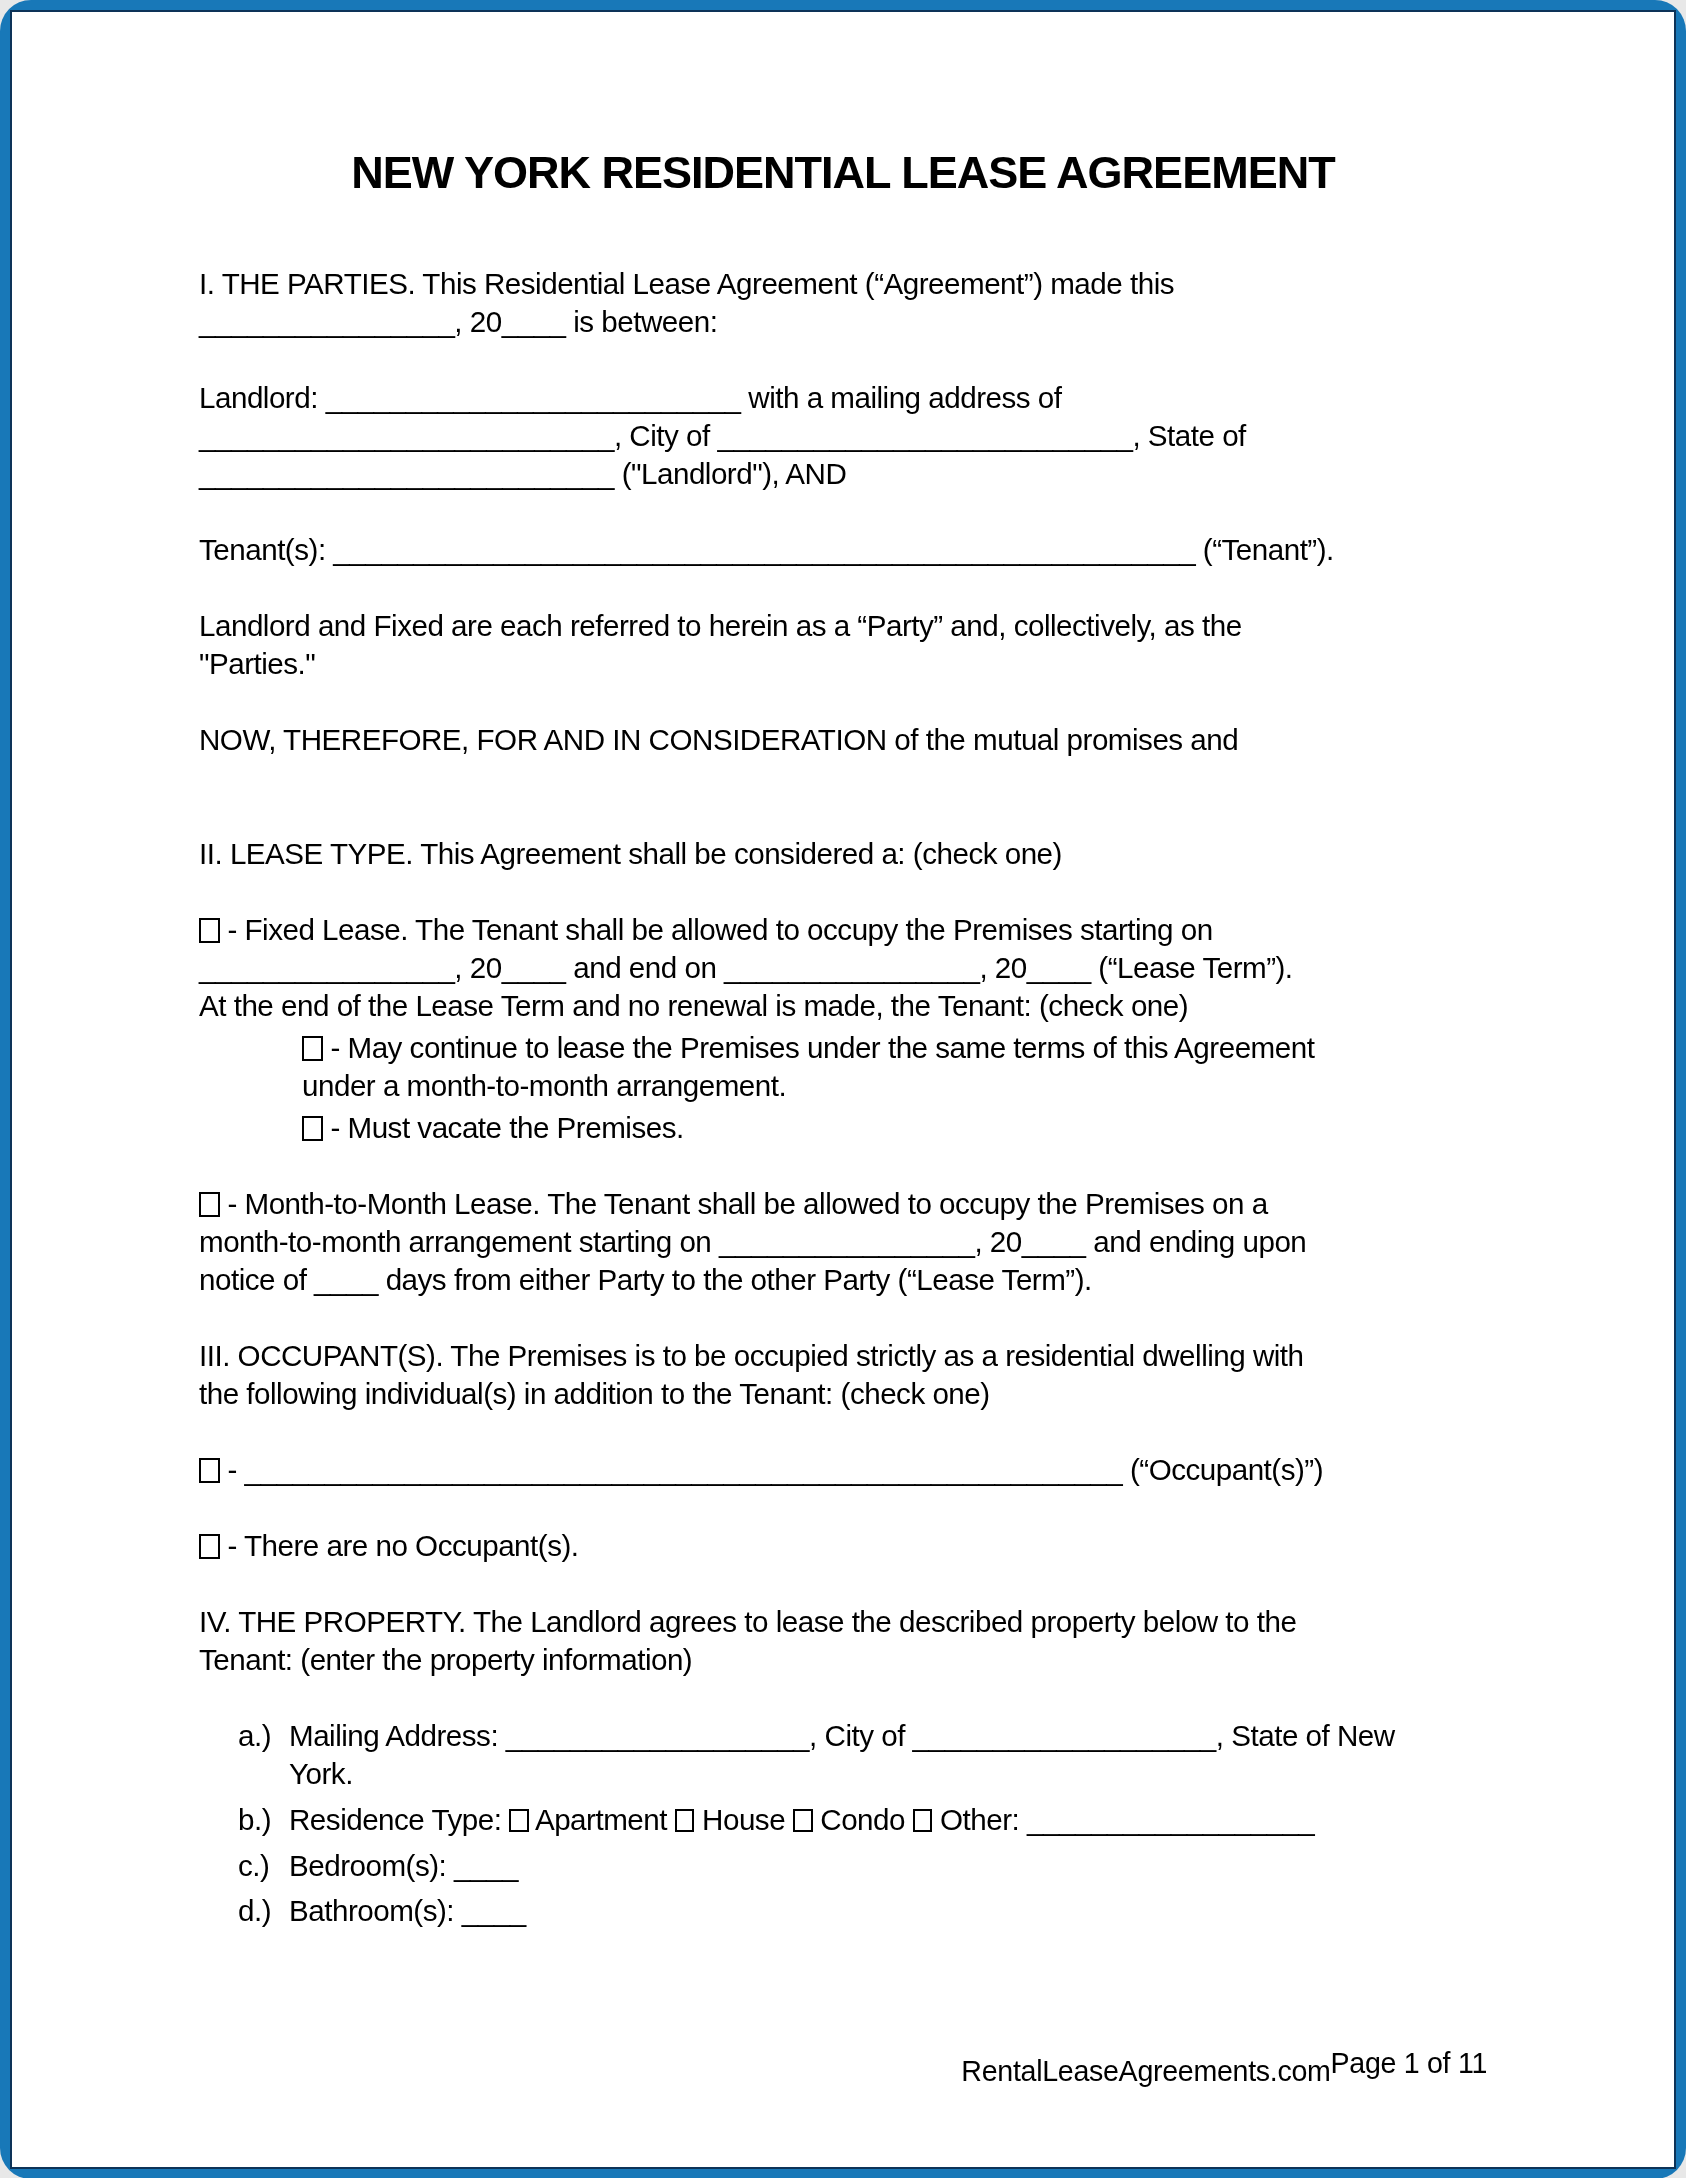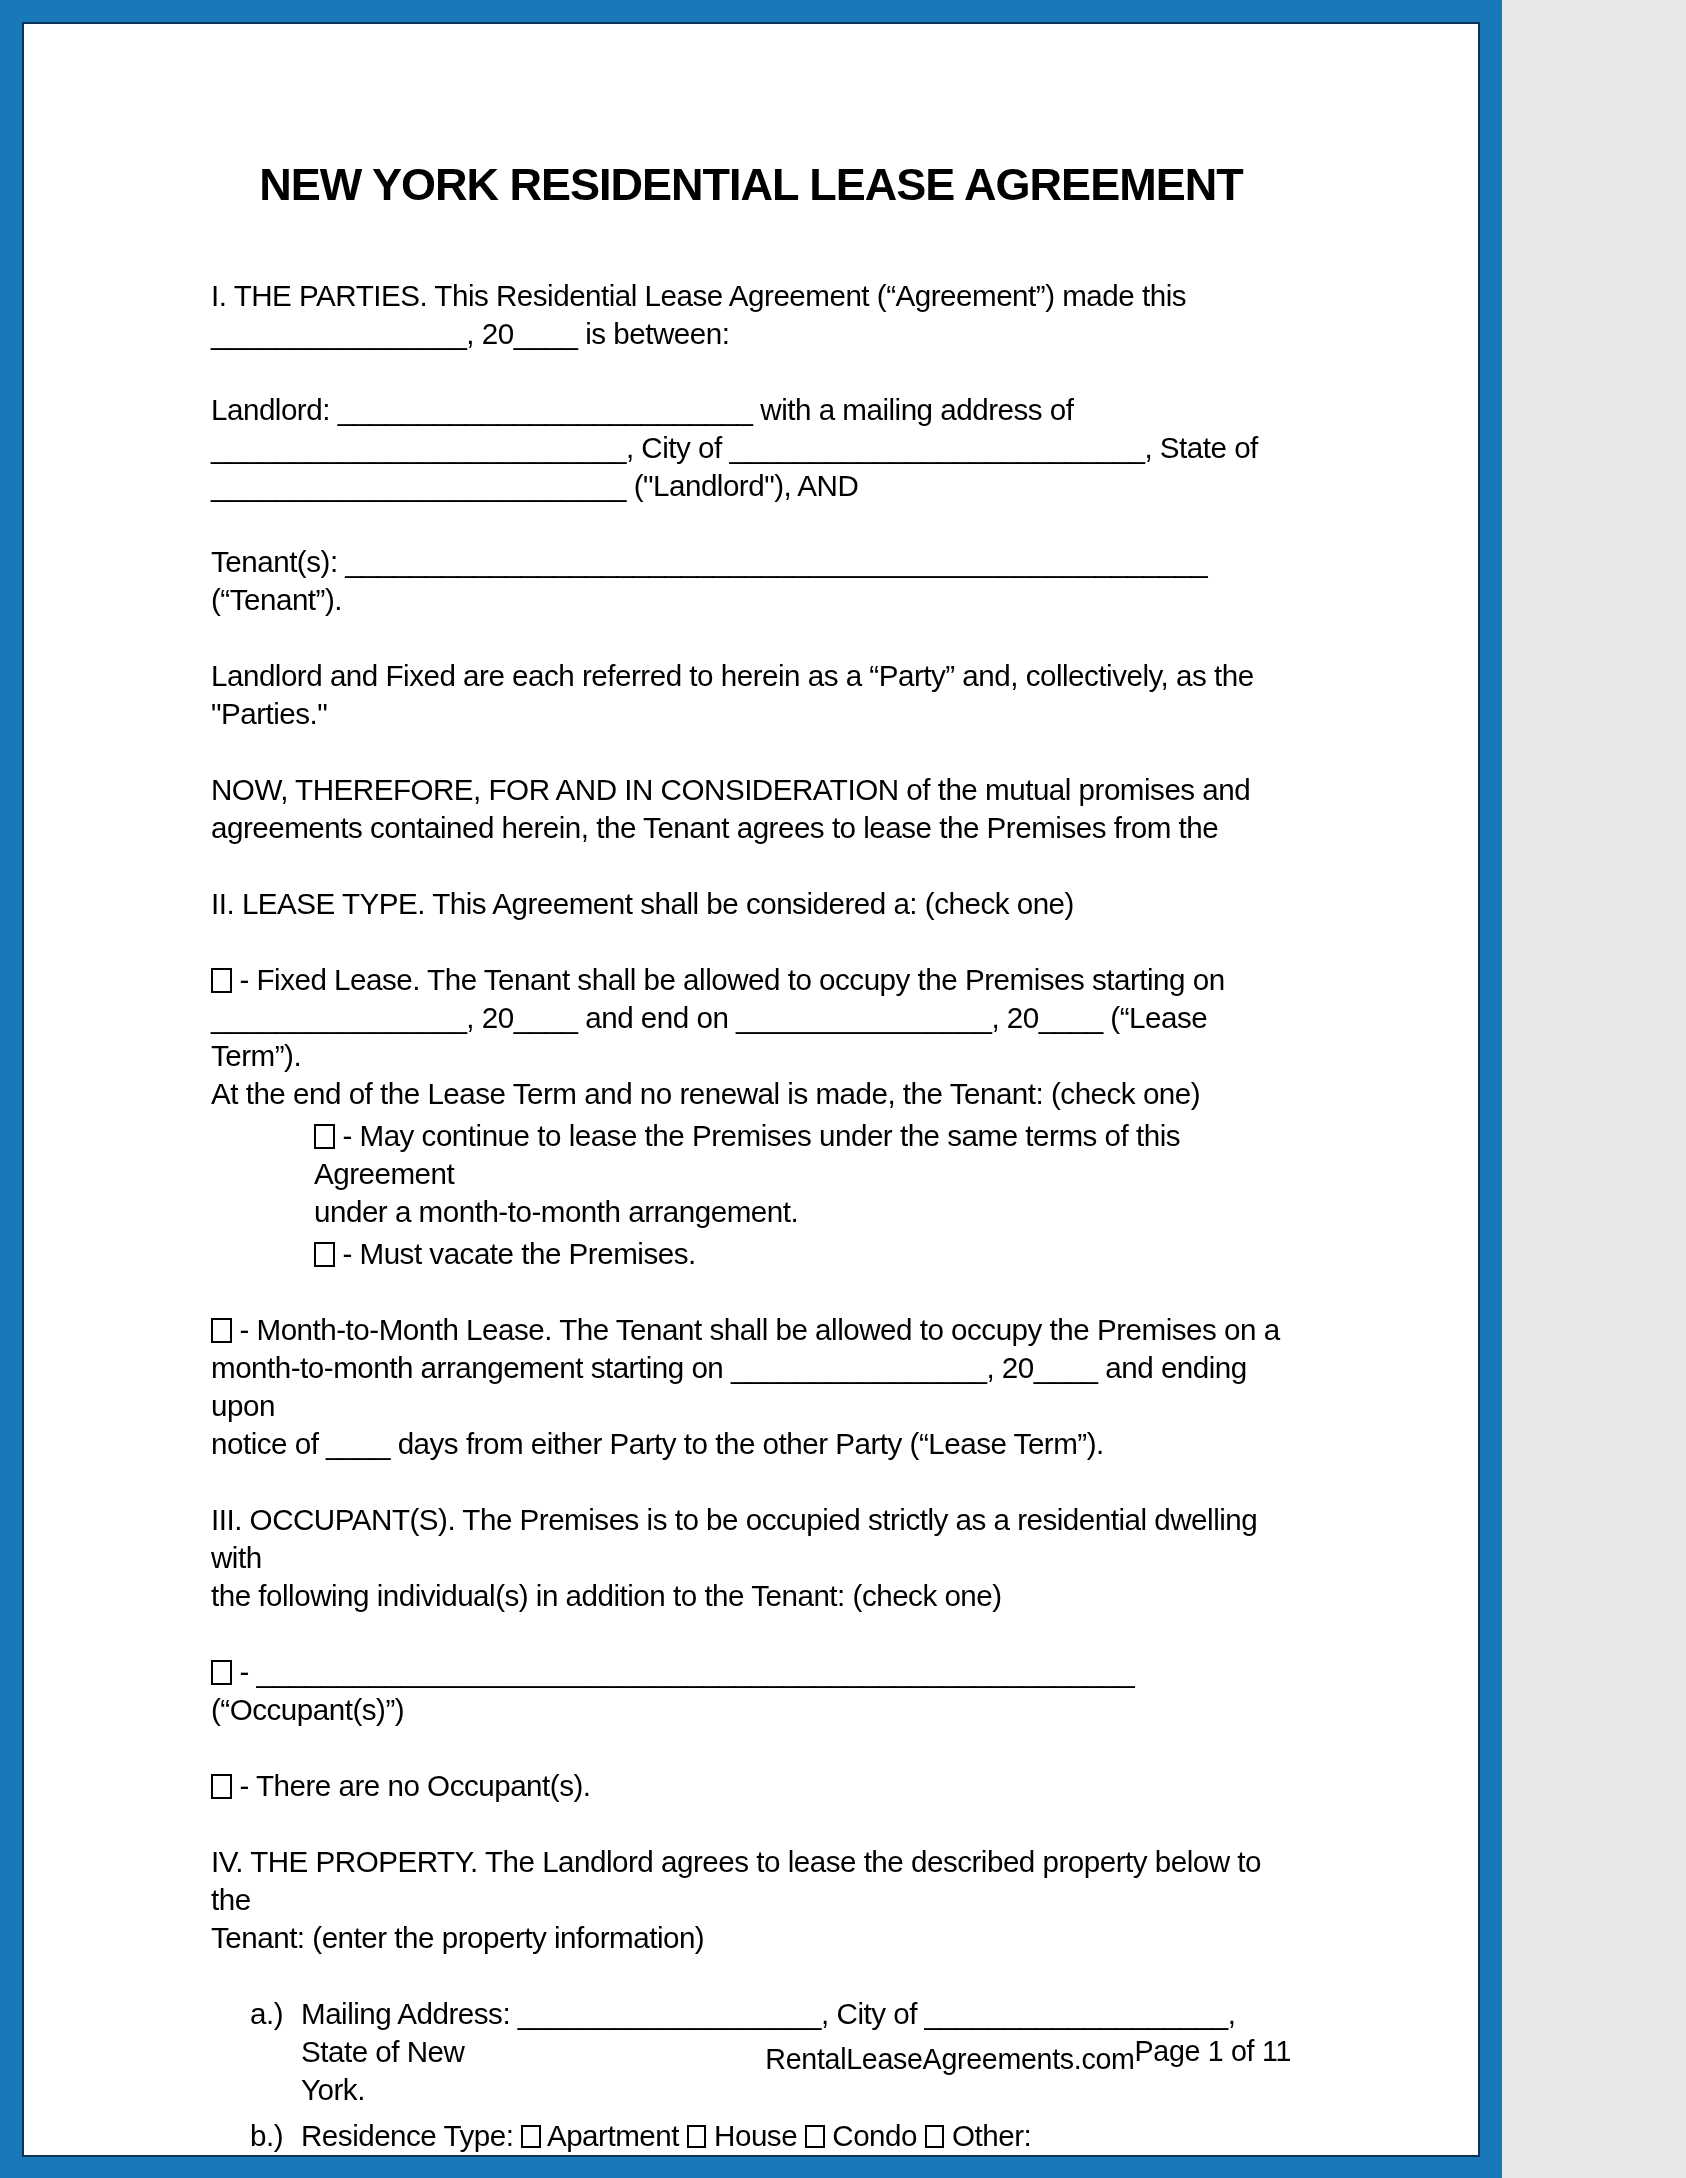--- a/index.html
+++ b/index.html
@@ -1,18 +1,18 @@
 <!DOCTYPE html>
 <html><head>
 <meta charset="utf-8">
 <style>
   html,body { margin:0; padding:0; background:#e8e8e8; }
   .frame {
-    width:1502px; height:2179px; box-sizing:border-box;
-    background:#1878b8; padding:22px;
+    width:1686px; height:2179px; box-sizing:border-box;
+    background:#1878b8; padding:10px;border-radius:31px;
   }
   .page {
     width:100%; height:100%; box-sizing:border-box;
     background:#ffffff; border:2px solid #0d3358;
     padding:134px 187px 0 187px;
     position:relative;
     font-family:"Liberation Sans","DejaVu Sans",sans-serif;
     color:#000; font-size:29.6px; line-height:38px; letter-spacing:-0.5px;
   }
   h1.doc-title {
@@ -43,21 +43,21 @@
 <body>
 
 <div class="frame" style="background: rgb(24, 120, 184);">
   <div class="page" style="border-color: rgb(13, 51, 88); background: rgb(255, 255, 255); color: rgb(0, 0, 0);">
     <h1 class="doc-title">NEW YORK RESIDENTIAL LEASE AGREEMENT</h1>
     <div class="doc-body">
         <p class="para"><span class="b">I. THE PARTIES</span><span>. This Residential Lease Agreement (“Agreement”) made this</span><br><span>________________, 20____ is between:</span></p>
         <p class="para"><span class="b">Landlord</span><span>: __________________________ with a mailing address of</span><br><span>__________________________, City of __________________________, State of</span><br><span>__________________________ ("Landlord"), AND</span></p>
         <p class="para"><span class="b">Tenant(s)</span><span>: ______________________________________________________ (“Tenant”).</span></p>
         <p class="para"><span>Landlord and Fixed are each referred to herein as a “Party” and, collectively, as the</span><br><span>"Parties."</span></p>
-        <p class="para"><span>NOW, THEREFORE, FOR AND IN CONSIDERATION of the mutual promises and</span><br><span>agreements contained herein, the Tenant agrees to lease the Premises from the</span><br></p>
+        <p class="para"><span>NOW, THEREFORE, FOR AND IN CONSIDERATION of the mutual promises and</span><br><br></p>
         <p class="para"><span class="b">II. LEASE TYPE</span><span>. This Agreement shall be considered a: (check one)</span></p>
         <p class="para tight"><span class="cb"></span><span> - Fixed Lease. The Tenant shall be allowed to occupy the Premises starting on</span><br><span>________________, 20____ and end on ________________, 20____ (“Lease Term”).</span><br><span>At the end of the Lease Term and no renewal is made, the Tenant: (check one)</span></p>
         <p class="para indent tight"><span class="cb"></span><span> - May continue to lease the Premises under the same terms of this Agreement</span><br><span>under a month-to-month arrangement.</span></p>
         <p class="para indent"><span class="cb"></span><span> - Must vacate the Premises.</span></p>
         <p class="para"><span class="cb"></span><span> - Month-to-Month Lease. The Tenant shall be allowed to occupy the Premises on a</span><br><span>month-to-month arrangement starting on ________________, 20____ and ending upon</span><br><span>notice of ____ days from either Party to the other Party (“Lease Term”).</span></p>
         <p class="para"><span class="b">III. OCCUPANT(S)</span><span>. The Premises is to be occupied strictly as a residential dwelling with</span><br><span>the following individual(s) in addition to the Tenant: (check one)</span></p>
         <p class="para"><span class="cb"></span><span class="b"> - _______________________________________________________</span><span> (“Occupant(s)”)</span></p>
         <p class="para"><span class="cb"></span><span> - There are no Occupant(s).</span></p>
         <p class="para"><span class="b">IV. THE PROPERTY</span><span>. The Landlord agrees to lease the described property below to the</span><br><span>Tenant: (enter the property information)</span></p>
         <p class="para prop">

